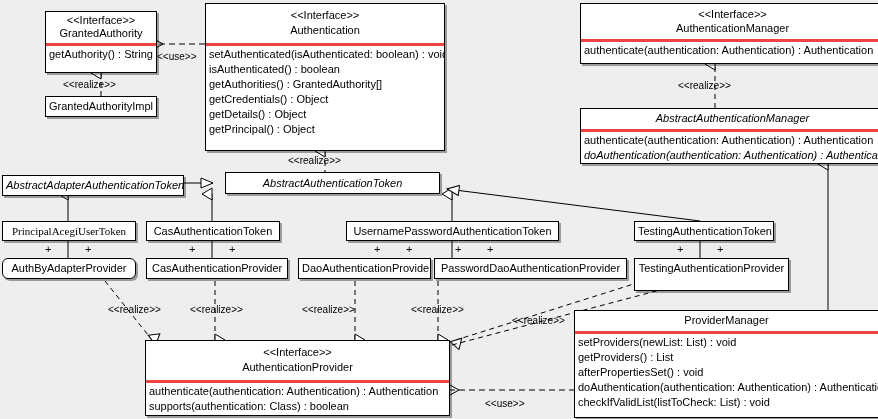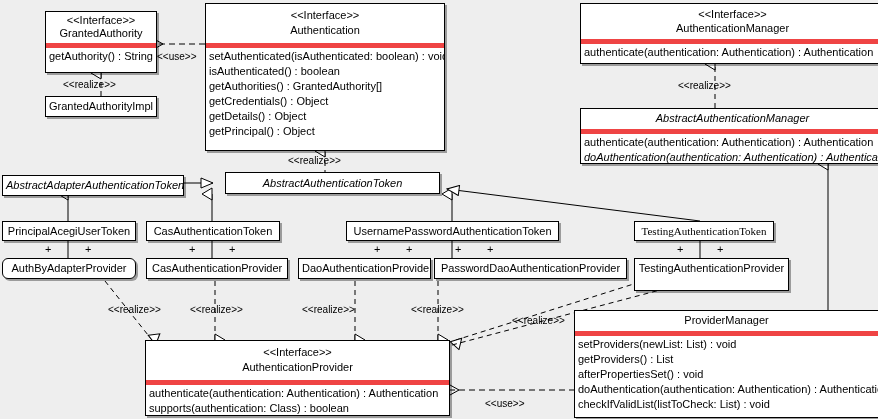--- a/index.html
+++ b/index.html
@@ -24,21 +24,21 @@
   }
   .hdr{
     text-align:center;
     padding:2px 3px 3px 3px;
     line-height:13px;
     white-space:nowrap;
   }
   .stereo{display:block;font-size:11px;color:#000;}
   .cname{display:block;font-size:11px;color:#000;}
   .cname.abs{font-style:italic;font-weight:normal;}
-  .sep{border-top:5px solid #ef4444;}
+  .sep{border-top:3px solid #ef4444;}
   .ops{padding:1px 0 1px 0;}
   .op{
     font-size:11px;
     line-height:15px;
     white-space:nowrap;
     padding:0 0 0 3px;
     color:#000;
   }
   .op.abs{font-style:italic;}
 
@@ -176,40 +176,40 @@
       <span class="cname abs">AbstractAdapterAuthenticationToken</span>
     </div>
   </div>
 
   <div class="uml compact" style="left:225px;top:172px;width:215px;height:22px;">
     <div class="hdr" style="padding:4px 3px;">
       <span class="cname abs">AbstractAuthenticationToken</span>
     </div>
   </div>
 
-  <div class="uml compact" style="left:2px;top:221px;width:134px;height:20px;">
+  <div class="uml compact" style="left:2px;top:221px;width:134px;height:20px;font-family:Liberation Serif, serif;">
     <div class="hdr" style="padding:3px 3px;">
       <span class="cname">PrincipalAcegiUserToken</span>
     </div>
   </div>
 
   <div class="uml compact" style="left:146px;top:221px;width:134px;height:20px;">
     <div class="hdr" style="padding:3px 3px;">
       <span class="cname">CasAuthenticationToken</span>
     </div>
   </div>
 
   <div class="uml compact" style="left:346px;top:221px;width:213px;height:20px;">
     <div class="hdr" style="padding:3px 3px;">
       <span class="cname">UsernamePasswordAuthenticationToken</span>
     </div>
   </div>
 
   <div class="uml compact" style="left:634px;top:221px;width:140px;height:20px;">
-    <div class="hdr" style="padding:3px 3px;font-family:Liberation Serif, serif;">
+    <div class="hdr" style="padding:3px 3px;">
       <span class="cname">TestingAuthenticationToken</span>
     </div>
   </div>
 
   <div class="uml compact" style="left:2px;top:258px;width:134px;height:21px;border-radius:6px;">
     <div class="hdr" style="padding:3px 3px;">
       <span class="cname">AuthByAdapterProvider</span>
     </div>
   </div>
 

